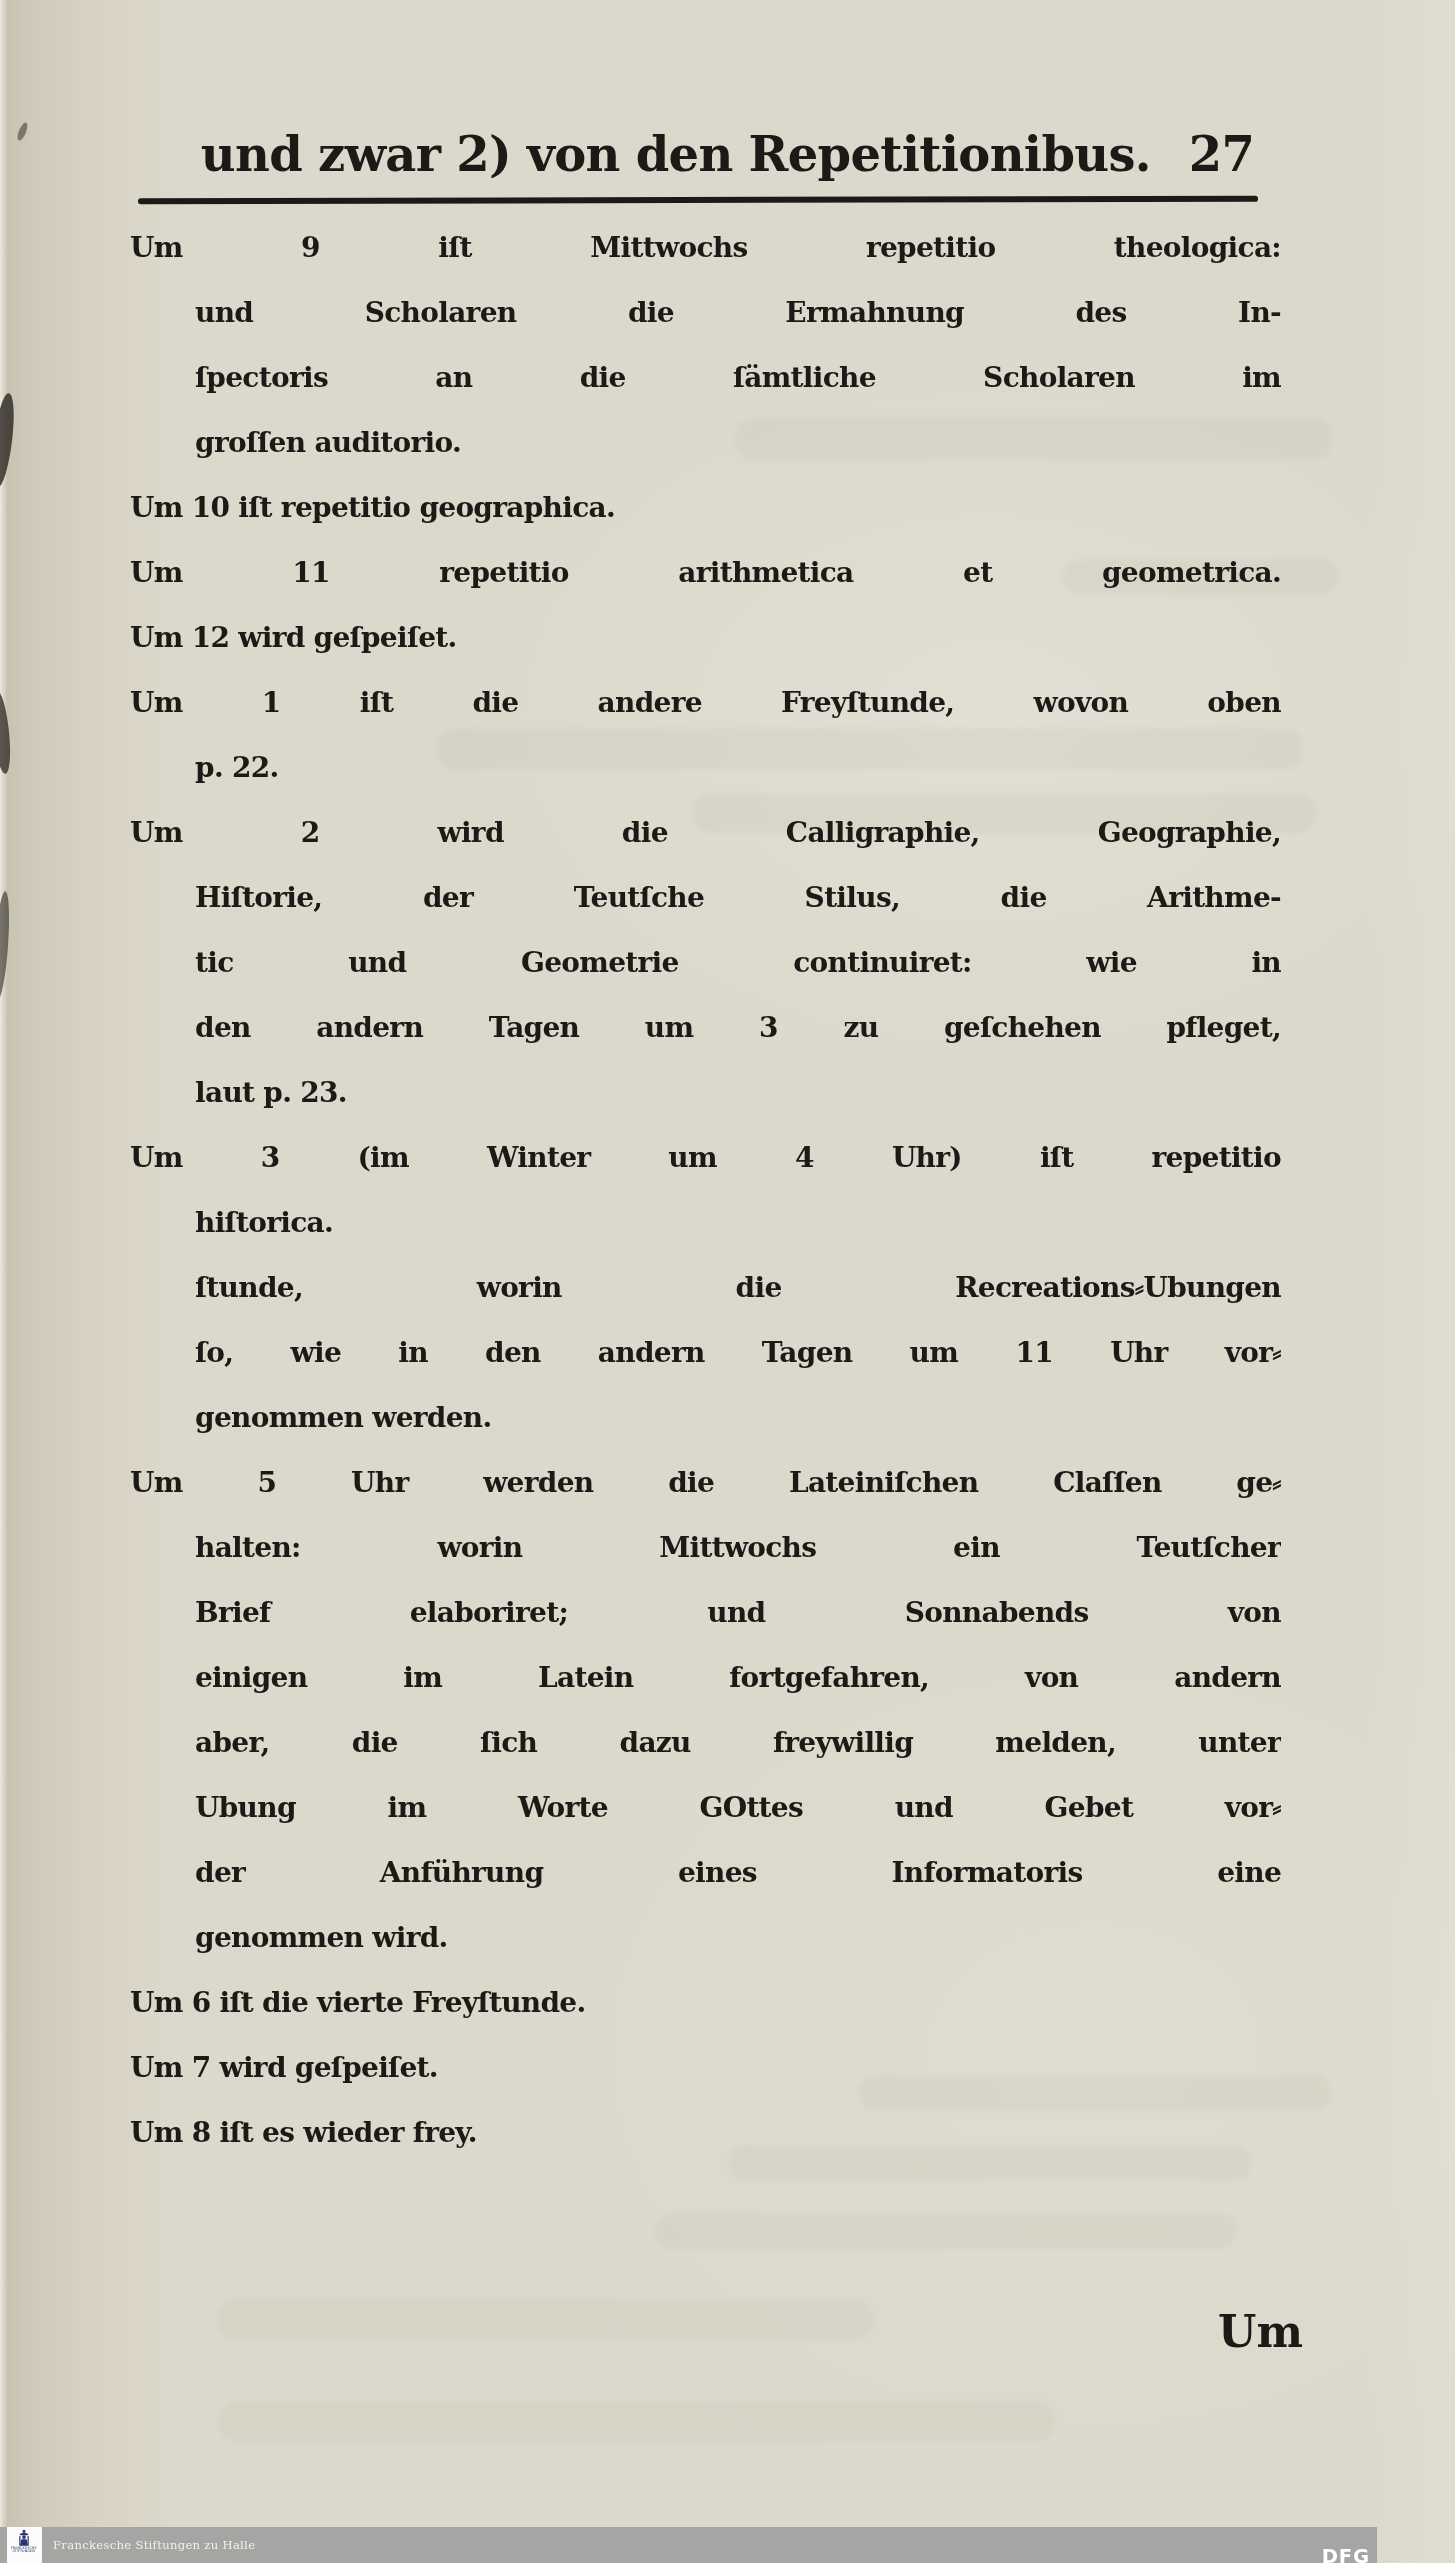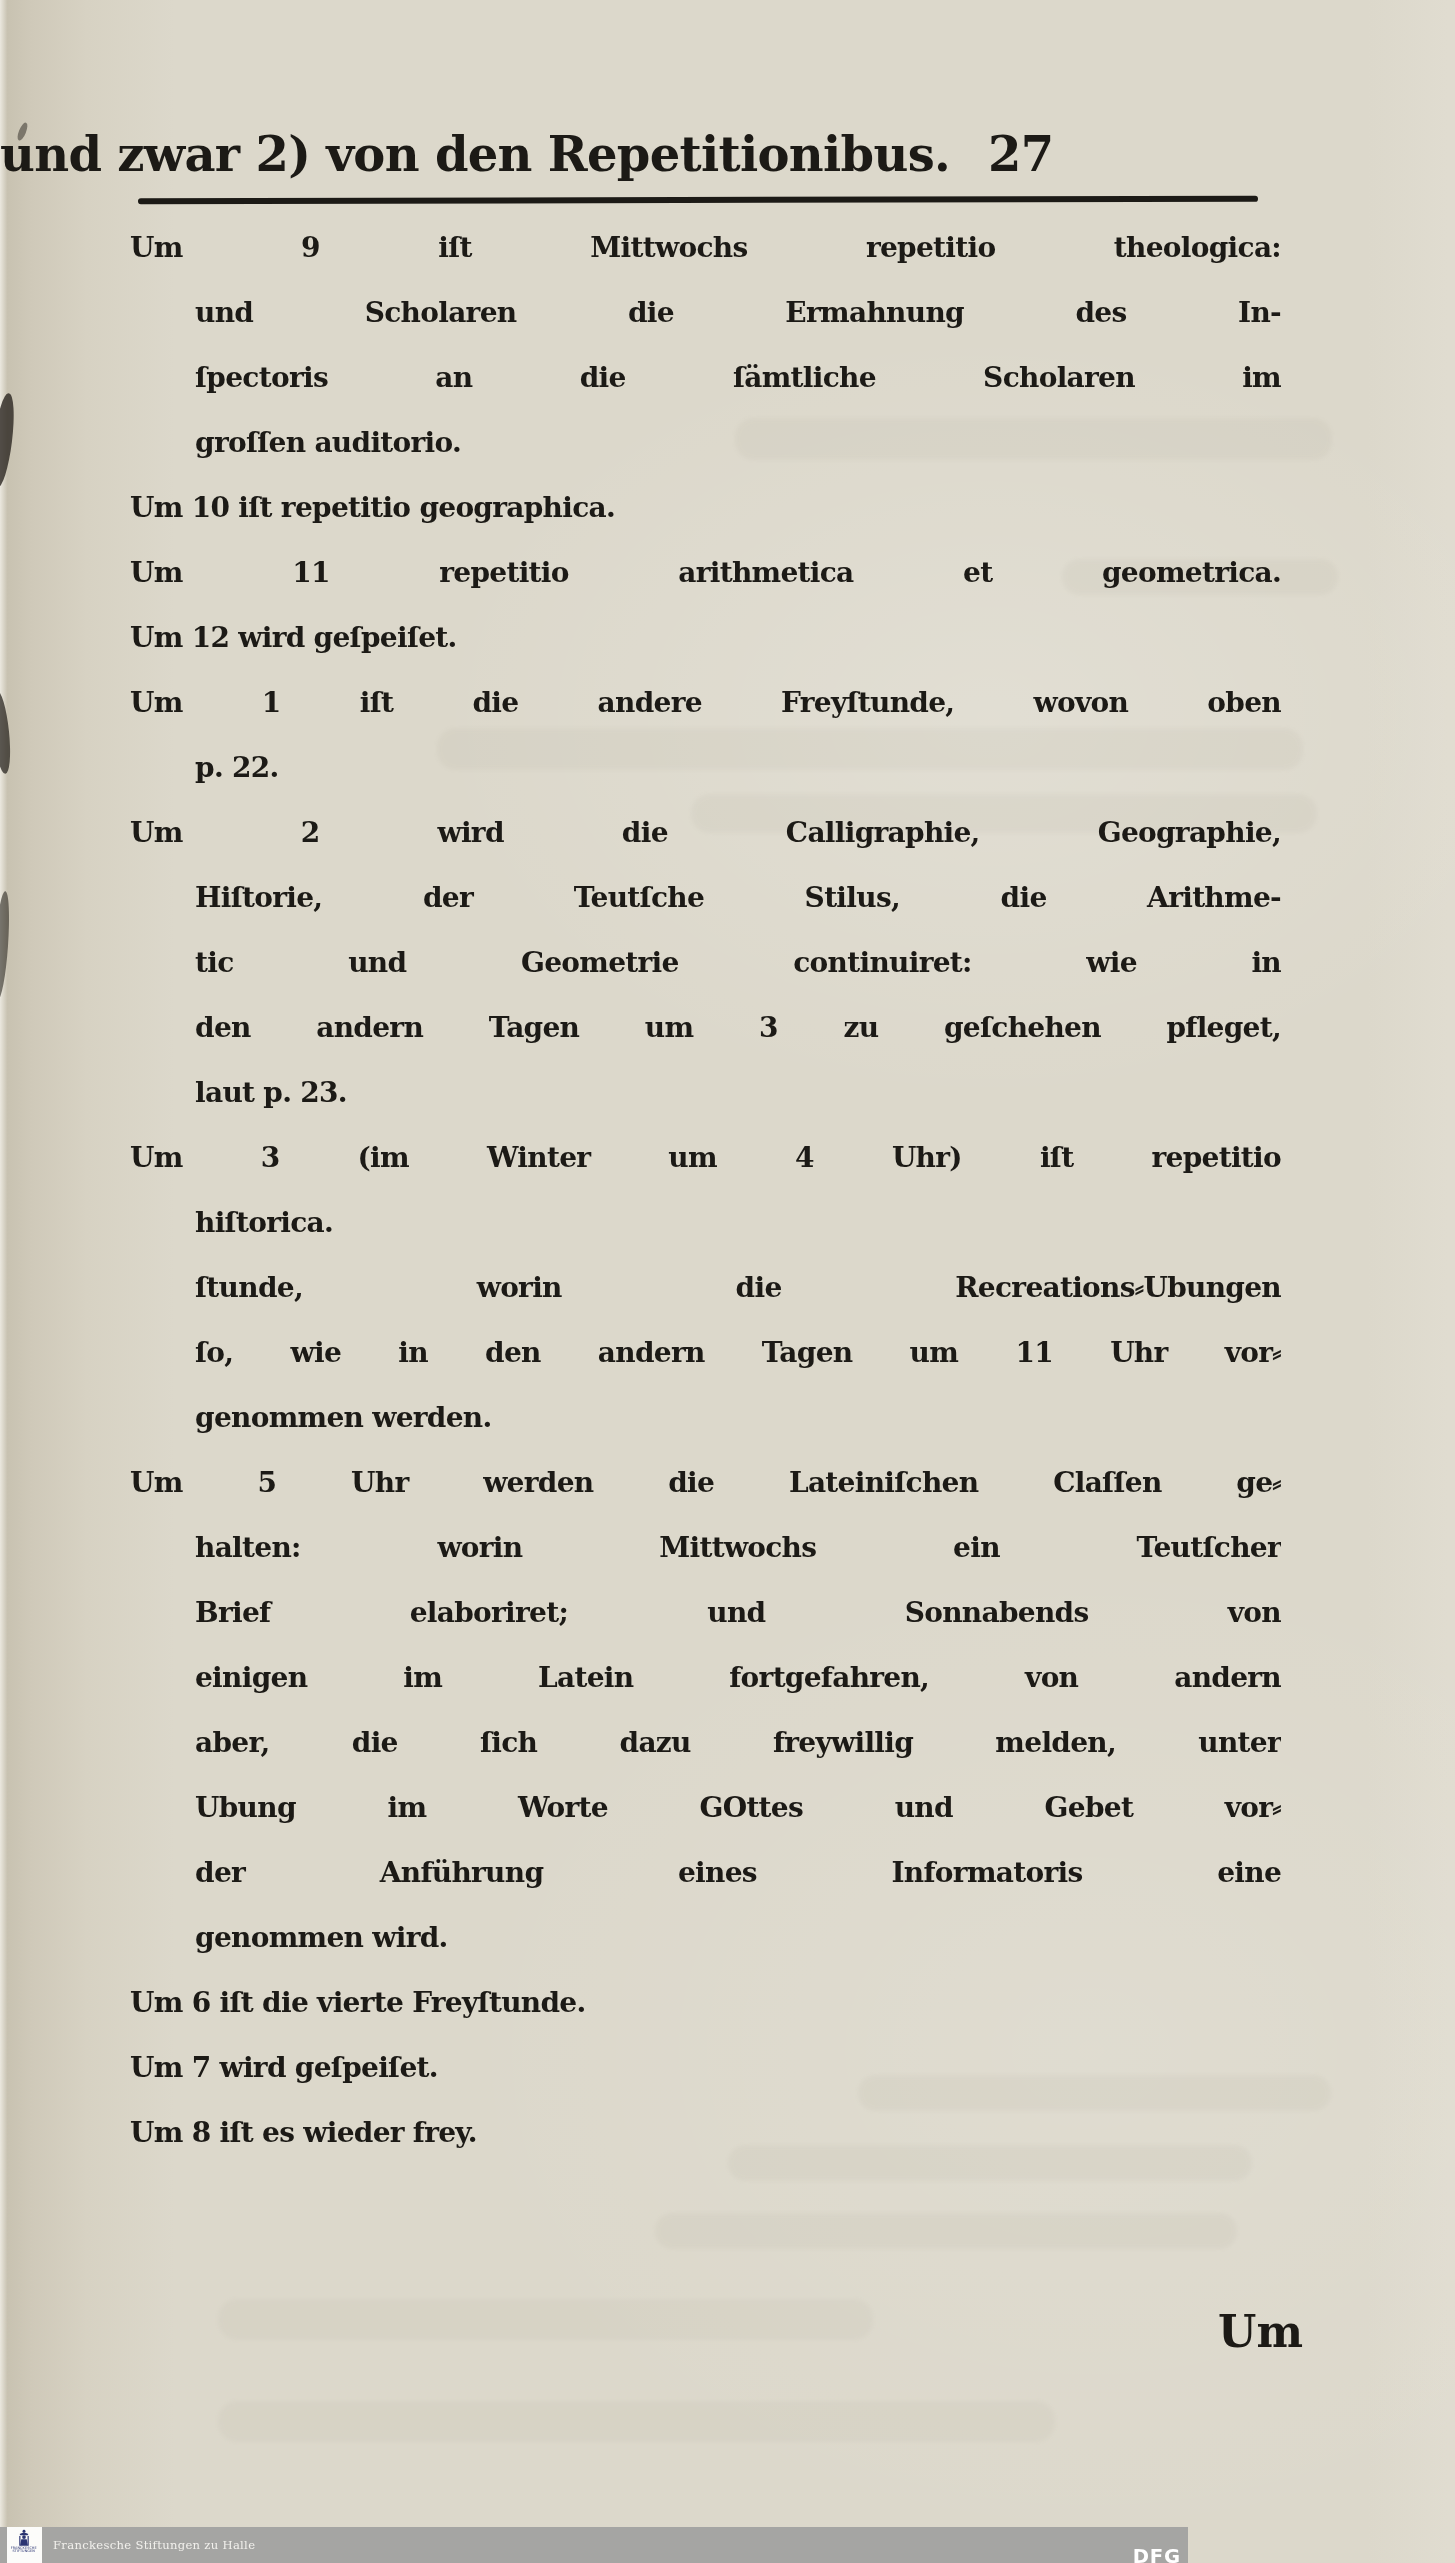--- a/index.html
+++ b/index.html
@@ -27,21 +27,21 @@
   .g3{left:691px;top:794px;width:626px;height:39px;}
   .g4{left:1062px;top:559px;width:276px;height:36px;}
   .g5{left:858px;top:2075px;width:473px;height:36px;}
   .g6{left:728px;top:2145px;width:524px;height:36px;}
   .g7{left:655px;top:2213px;width:582px;height:36px;}
   .g8{left:218px;top:2299px;width:655px;height:41px;opacity:.05;}
   .g9{left:218px;top:2401px;width:837px;height:41px;opacity:.05;}
 
   .header{
     position:absolute;left:0;top:111px;width:1455px;
-    line-height:87px;
+    text-align:center;line-height:87px;
     font-size:48px;font-weight:bold;letter-spacing:-0.7px;
     white-space:nowrap;
   }
   .header .pagenum{margin-left:38px;}
   .rule{
     position:absolute;left:138px;top:197px;width:1120px;height:5.8px;
     background:#1c1a16;border-radius:2.9px;transform:rotate(-0.12deg);
   }
   .textblock{
     position:absolute;left:130px;top:215px;width:1151px;
@@ -55,21 +55,21 @@
     white-space:normal;
     text-align:justify;text-align-last:justify;
     overflow:hidden;height:65px;
   }
   .catchword-row{
     position:absolute;left:130px;top:2299px;width:1173px;
     height:65px;line-height:65px;text-align:right;
     font-size:44px;font-weight:bold;padding-right:0;
   }
   .footerbar{
-    position:absolute;left:0;top:2527px;width:1188px;height:36px;
+    position:absolute;left:0;top:2527px;width:1377px;height:36px;
     background:#a5a5a3;
     text-decoration:underline;
   }
   .logobox{
     position:absolute;left:6.5px;top:0;width:35px;height:36px;
     background:#fcfcfa;display:flex;flex-direction:column;align-items:center;
     justify-content:flex-start;padding-top:1.5px;box-sizing:border-box;
   }
   .logotext{
     margin-top:0.7px;color:#2a3472;font-family:"DejaVu Sans",sans-serif;

